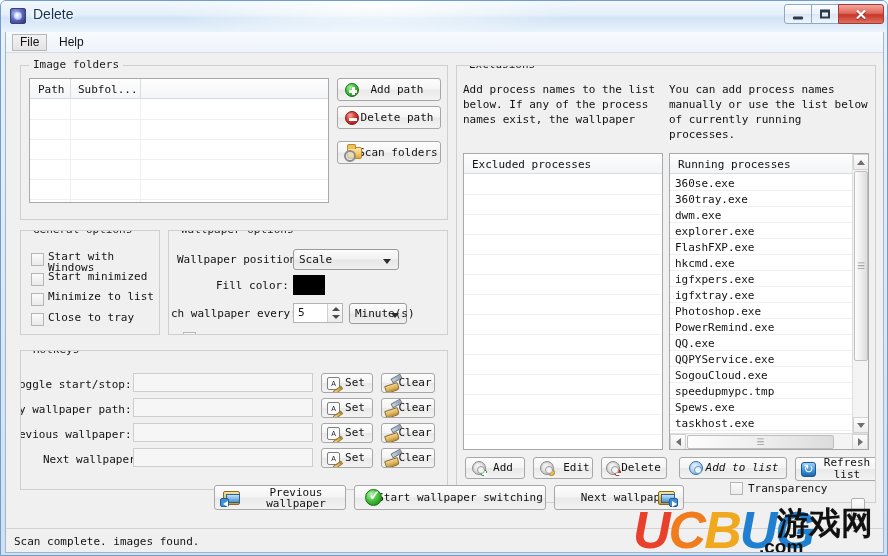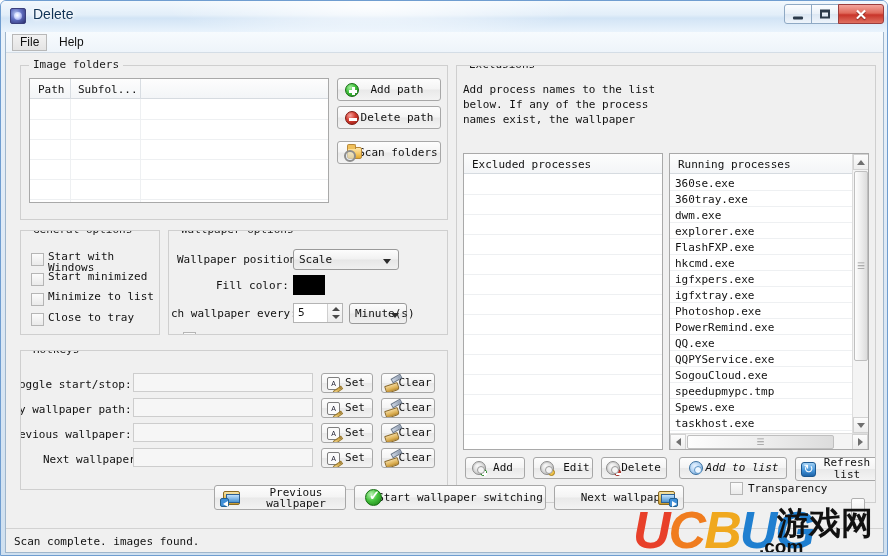--- a/index.html
+++ b/index.html
@@ -512,20 +512,21 @@
       <div class="btn" style="left:360px; top:97px; width:54px; height:20px;">
         <span class="ico ico-broom" style="left:2px; top:2px;"></span>
         <span style="margin-left:14px;">Clear</span>
       </div>
     </div>
 
     <div class="group clip-hidden" style="left:450px; top:33px; width:420px; height:438px;">
       <div class="legend">Exclusions</div>
 
       <div class="lbl" style="left:6px; top:16px; width:195px; white-space:normal; line-height:15px; height:48px; overflow:hidden;">Add process names to the list below.  If any of the process names exist, the wallpaper will</div>
+      <div class="lbl" style="left:212px; top:16px; width:200px; white-space:normal; line-height:15px;">You can add process names manually or use the list below of currently running processes.</div>
 
       <div class="listbox" style="left:6px; top:87px; width:200px; height:297px;">
         <div class="lhead">
           <div class="cell" style="left:8px;">Excluded processes</div>
         </div>
         <div class="row-line" style="top:40px;"></div>
           <div class="row-line" style="top:60px;"></div>
         <div class="row-line" style="top:80px;"></div>
           <div class="row-line" style="top:100px;"></div>
         <div class="row-line" style="top:120px;"></div>

